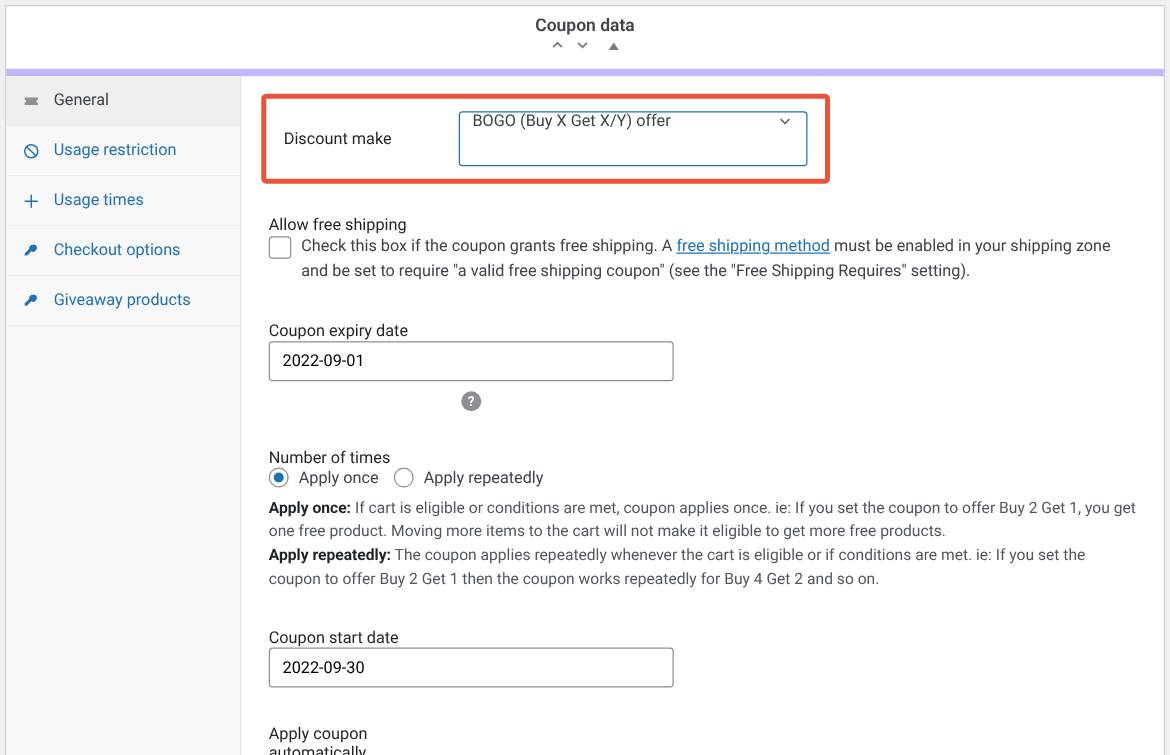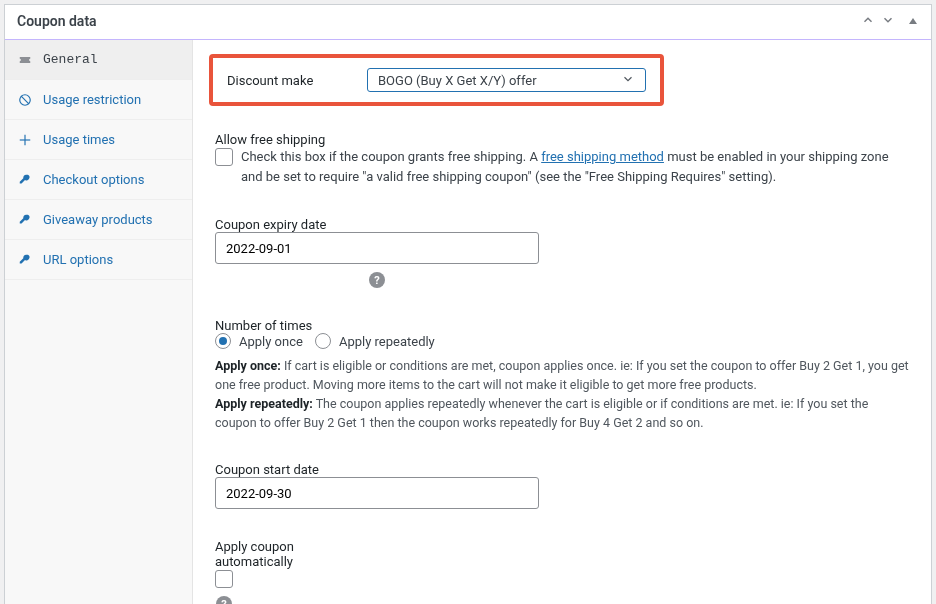--- a/index.html
+++ b/index.html
@@ -9,23 +9,24 @@
       color: #3c434a;
       background: #f0f0f1;
       padding: 4px;
     }
     .panel {
       background: #fff;
       border: 1px solid #ccd0d4;
     }
     .panel-header {
       display: flex;
-      align-items: flex-start;
+      align-items: center;
       padding: 8px 12px;
-      border-bottom: 1px solid #c4b5fd;
+      border-bottom: 6px solid #c4b5fd;
+      flex-direction: column;
     }
     .panel-title {
       font-size: 14px;
       font-weight: 600;
       flex: 1;
     }
     .panel-toggles {
       display: flex;
       gap: 6px;
       align-items: center;
@@ -46,21 +47,20 @@
       align-items: center;
       gap: 10px;
       padding: 12px 12px;
       border-bottom: 1px solid #eee;
       cursor: pointer;
       font-size: 13px;
     }
     .sidebar-item.active {
       background: #efefef;
       color: #3c434a;
-      font-family: Liberation Mono, monospace;
     }
     .sidebar-item .link { color: #2271b1; }
     .sidebar-item.active .link { color: #3c434a; }
     .sidebar-icon {
       width: 16px;
       display: inline-flex;
       align-items: center;
       justify-content: center;
       font-size: 14px;
       color: #8c8f94;
@@ -100,23 +100,23 @@
     }
     .inline {
       display: flex;
       align-items: center;
       gap: 8px;
     }
     .select-wrap {
       border: 1px solid #2271b1;
       border-radius: 3px;
       width: 280px;
-      height: 24px;
-      display: flex;
-      align-items: center;
+      height: 44px;
+      display: flex;
+      align-items: flex-start;
       padding: 0 10px;
       position: relative;
       background: #fff;
     }
     .select-wrap .chevron {
       position: absolute;
       right: 10px;
       color: #50575e;
       pointer-events: none;
     }
@@ -267,28 +267,20 @@
         <span class="link">Checkout options</span>
       </div>
       <div class="sidebar-item">
         <span class="sidebar-icon">
           <svg width="14" height="14" viewBox="0 0 24 24" fill="currentColor">
               <path d="M14 3a5 5 0 00-4.9 6L3 15v3h3l6-6a5 5 0 105-9h-3z"></path>
             </svg>
         </span>
         <span class="link">Giveaway products</span>
       </div>
-      <div class="sidebar-item">
-        <span class="sidebar-icon">
-          <svg width="14" height="14" viewBox="0 0 24 24" fill="currentColor">
-              <path d="M14 3a5 5 0 00-4.9 6L3 15v3h3l6-6a5 5 0 105-9h-3z"></path>
-            </svg>
-        </span>
-        <span class="link">URL options</span>
-      </div>
     </div>
 
     <div class="content">
 
       <div class="highlight-row">
         <div class="form-label" style="padding-top:0;">Discount make</div>
         <div class="select-wrap">
           <span>BOGO (Buy X Get X/Y) offer</span>
           <span class="chevron">
             <svg width="14" height="14" viewBox="0 0 24 24" fill="none" stroke="currentColor" stroke-width="2">

